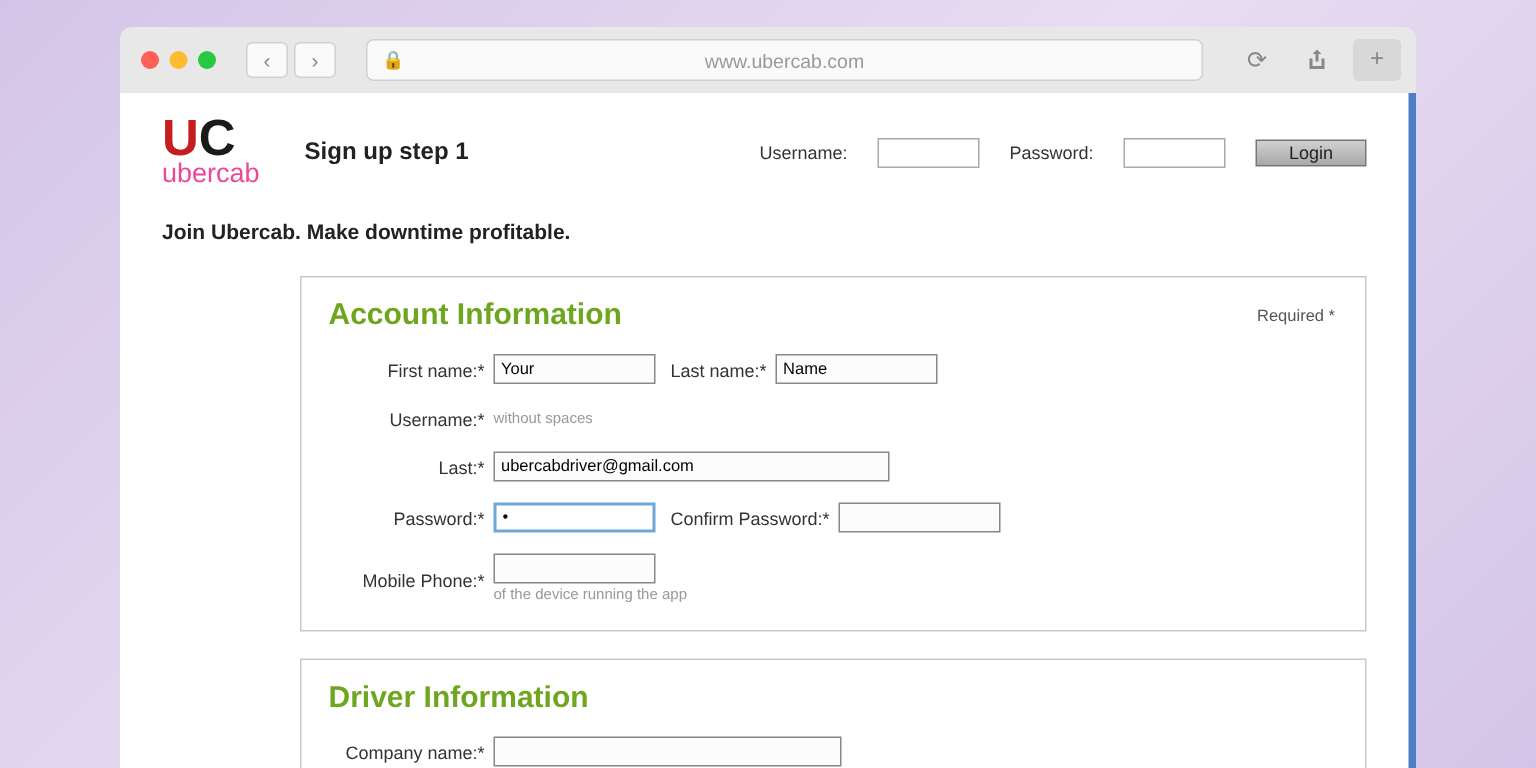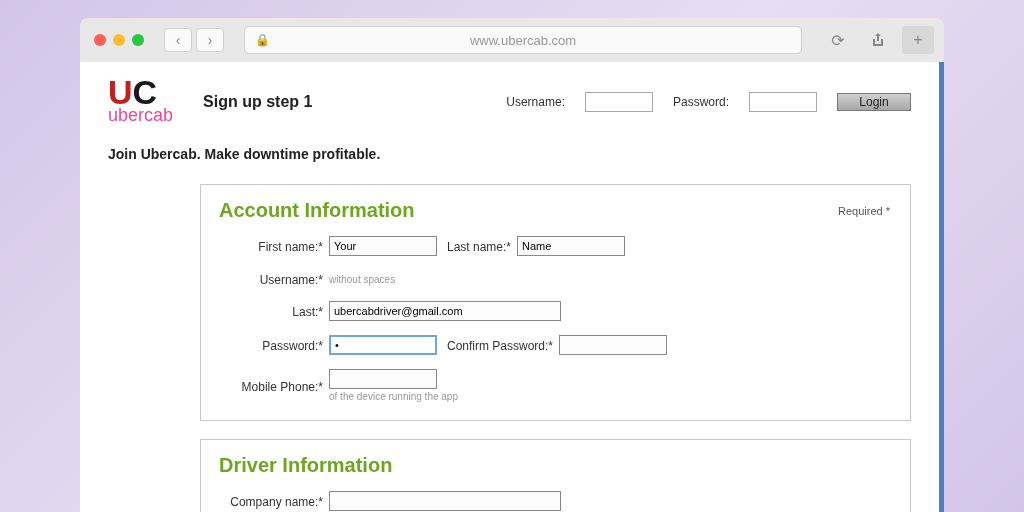--- a/index.html
+++ b/index.html
@@ -186,21 +186,21 @@
 
       <div class="form-row">
         <span class="form-label">Username:*</span>
         <div class="field-wrap">
           <span class="hint">without spaces</span>
         </div>
       </div>
 
       <div class="form-row">
         <span class="form-label">Last:*</span>
-        <input class="form-input" style="width: 232px;" value="ubercabdriver@gmail.com">
+        <input class="form-input" style="width: 264px;" value="ubercabdriver@gmail.com">
       </div>
 
       <div class="form-row">
         <span class="form-label">Password:*</span>
         <input class="form-input focused" style="width: 108px;" value="•">
         <span class="inline-label">Confirm Password:*</span>
         <input class="form-input" style="width: 108px;" value="">
       </div>
 
       <div class="form-row">

